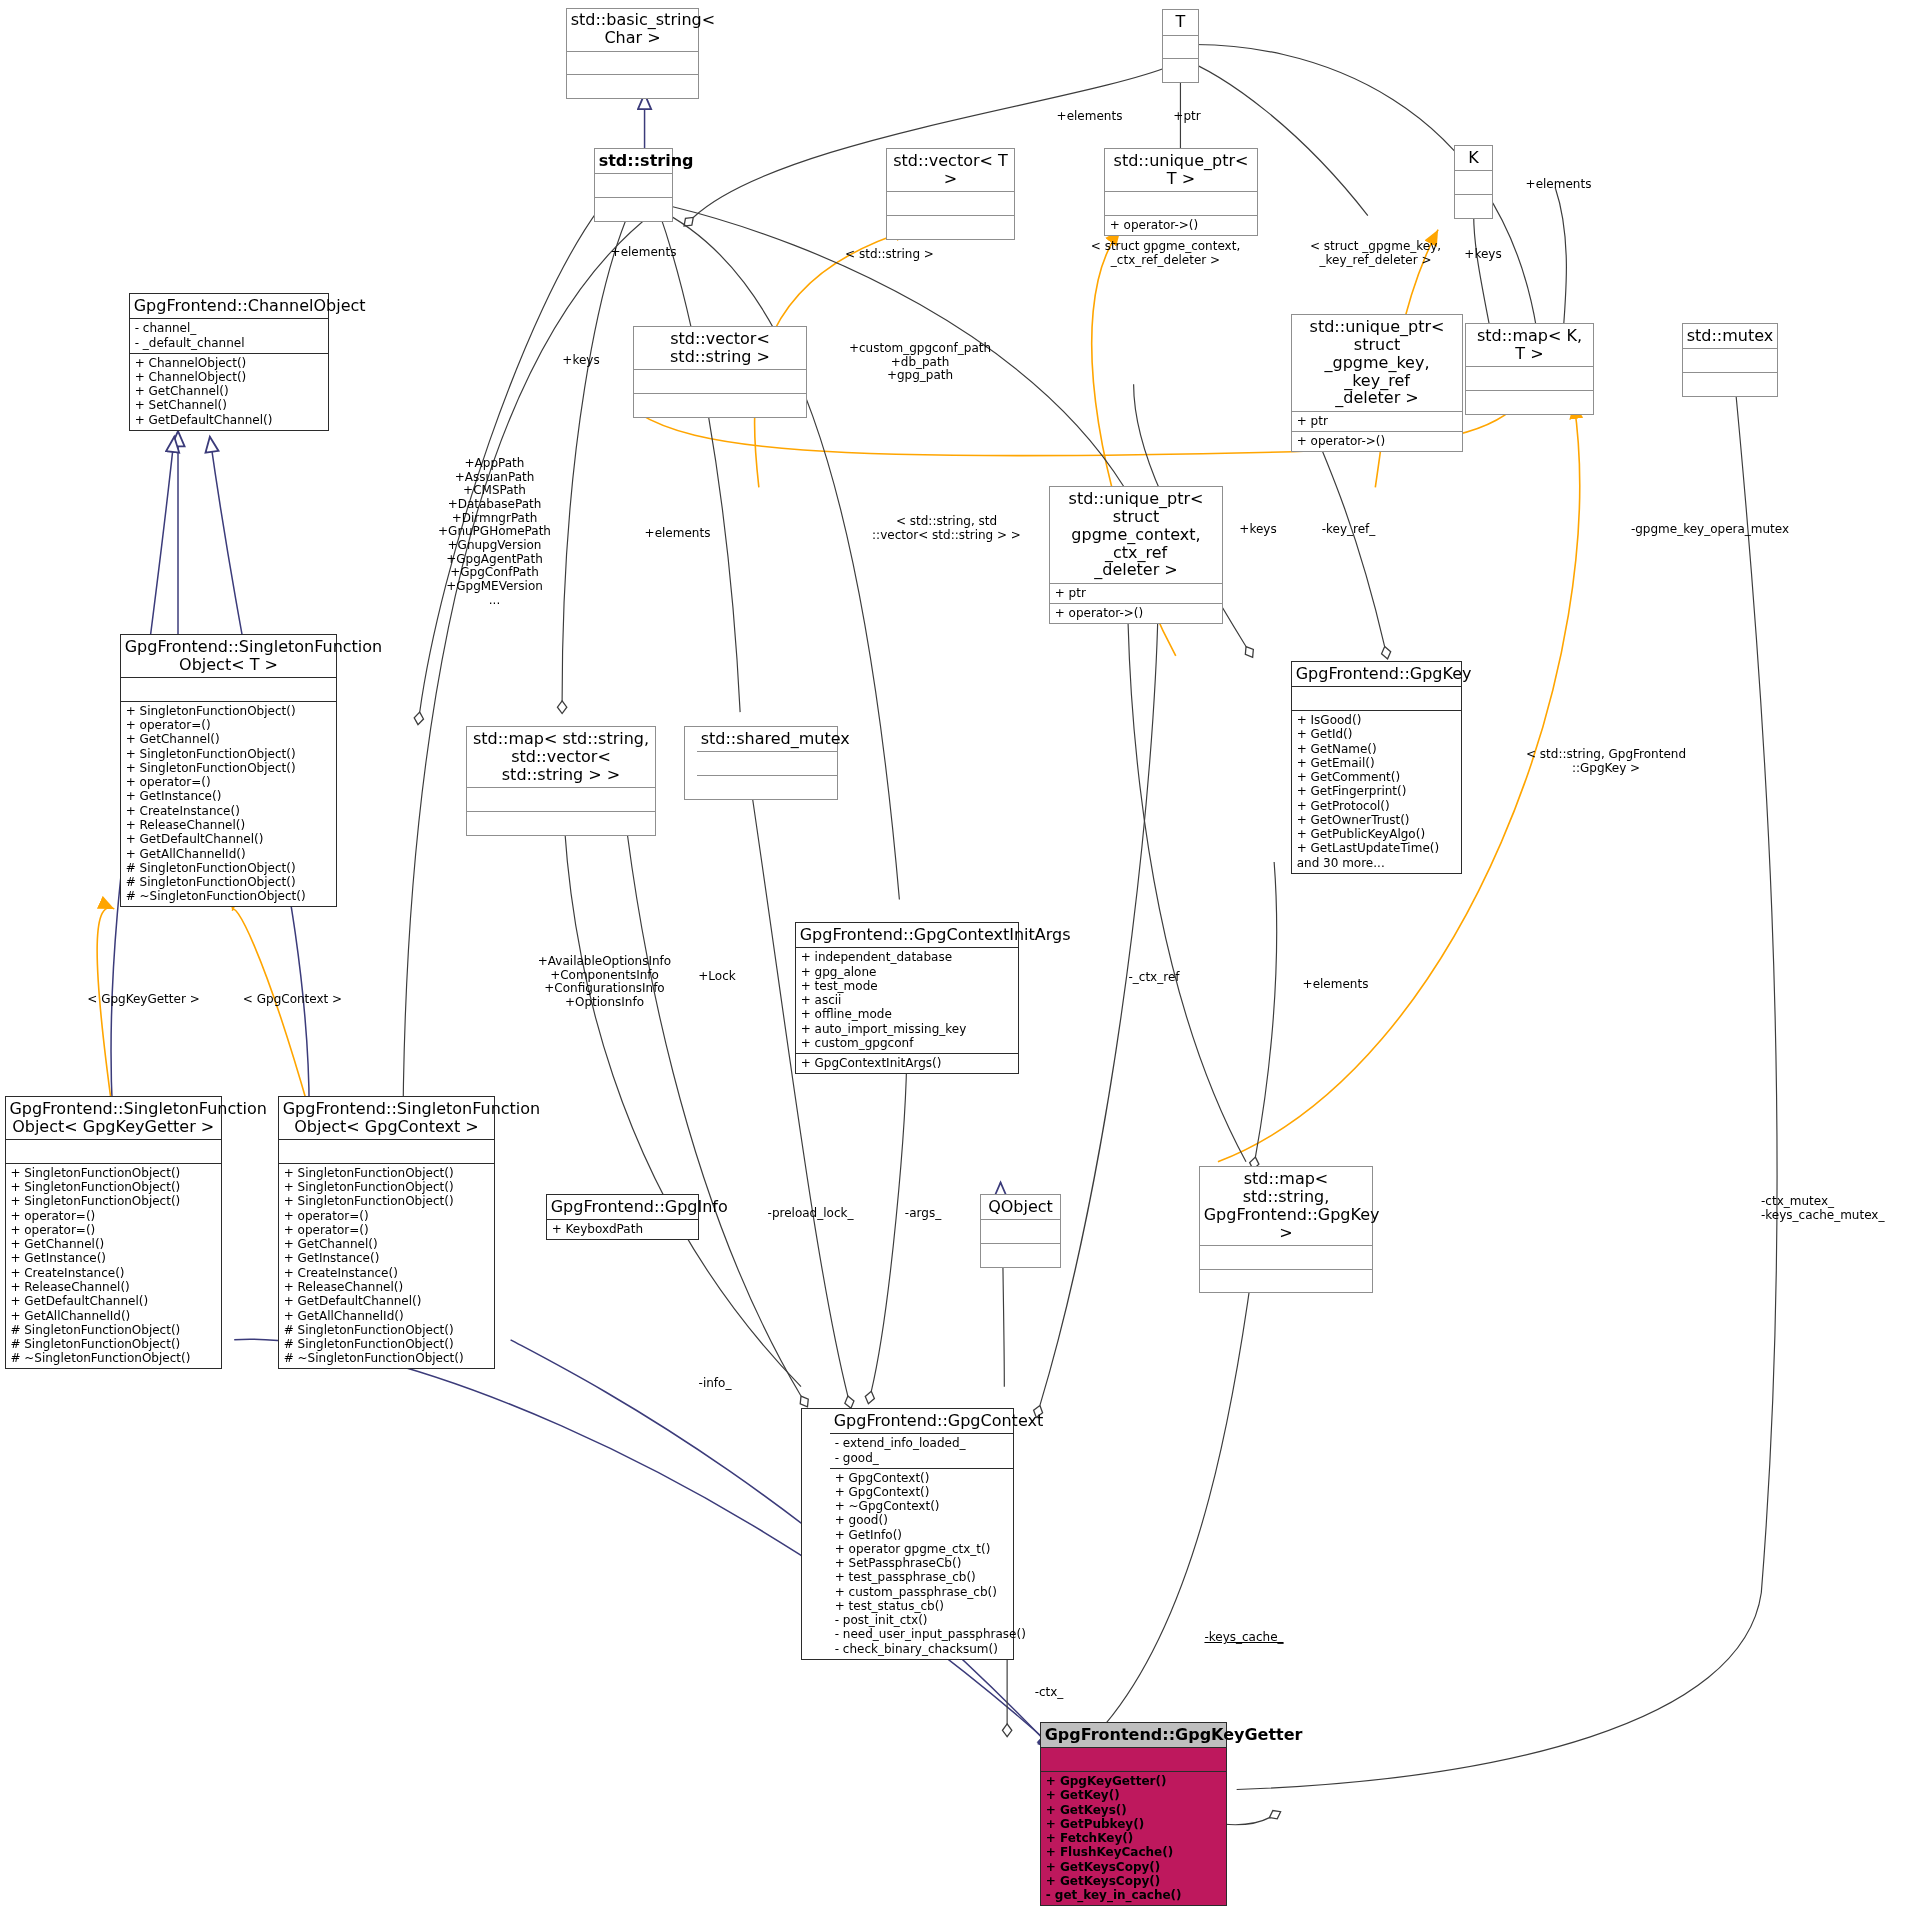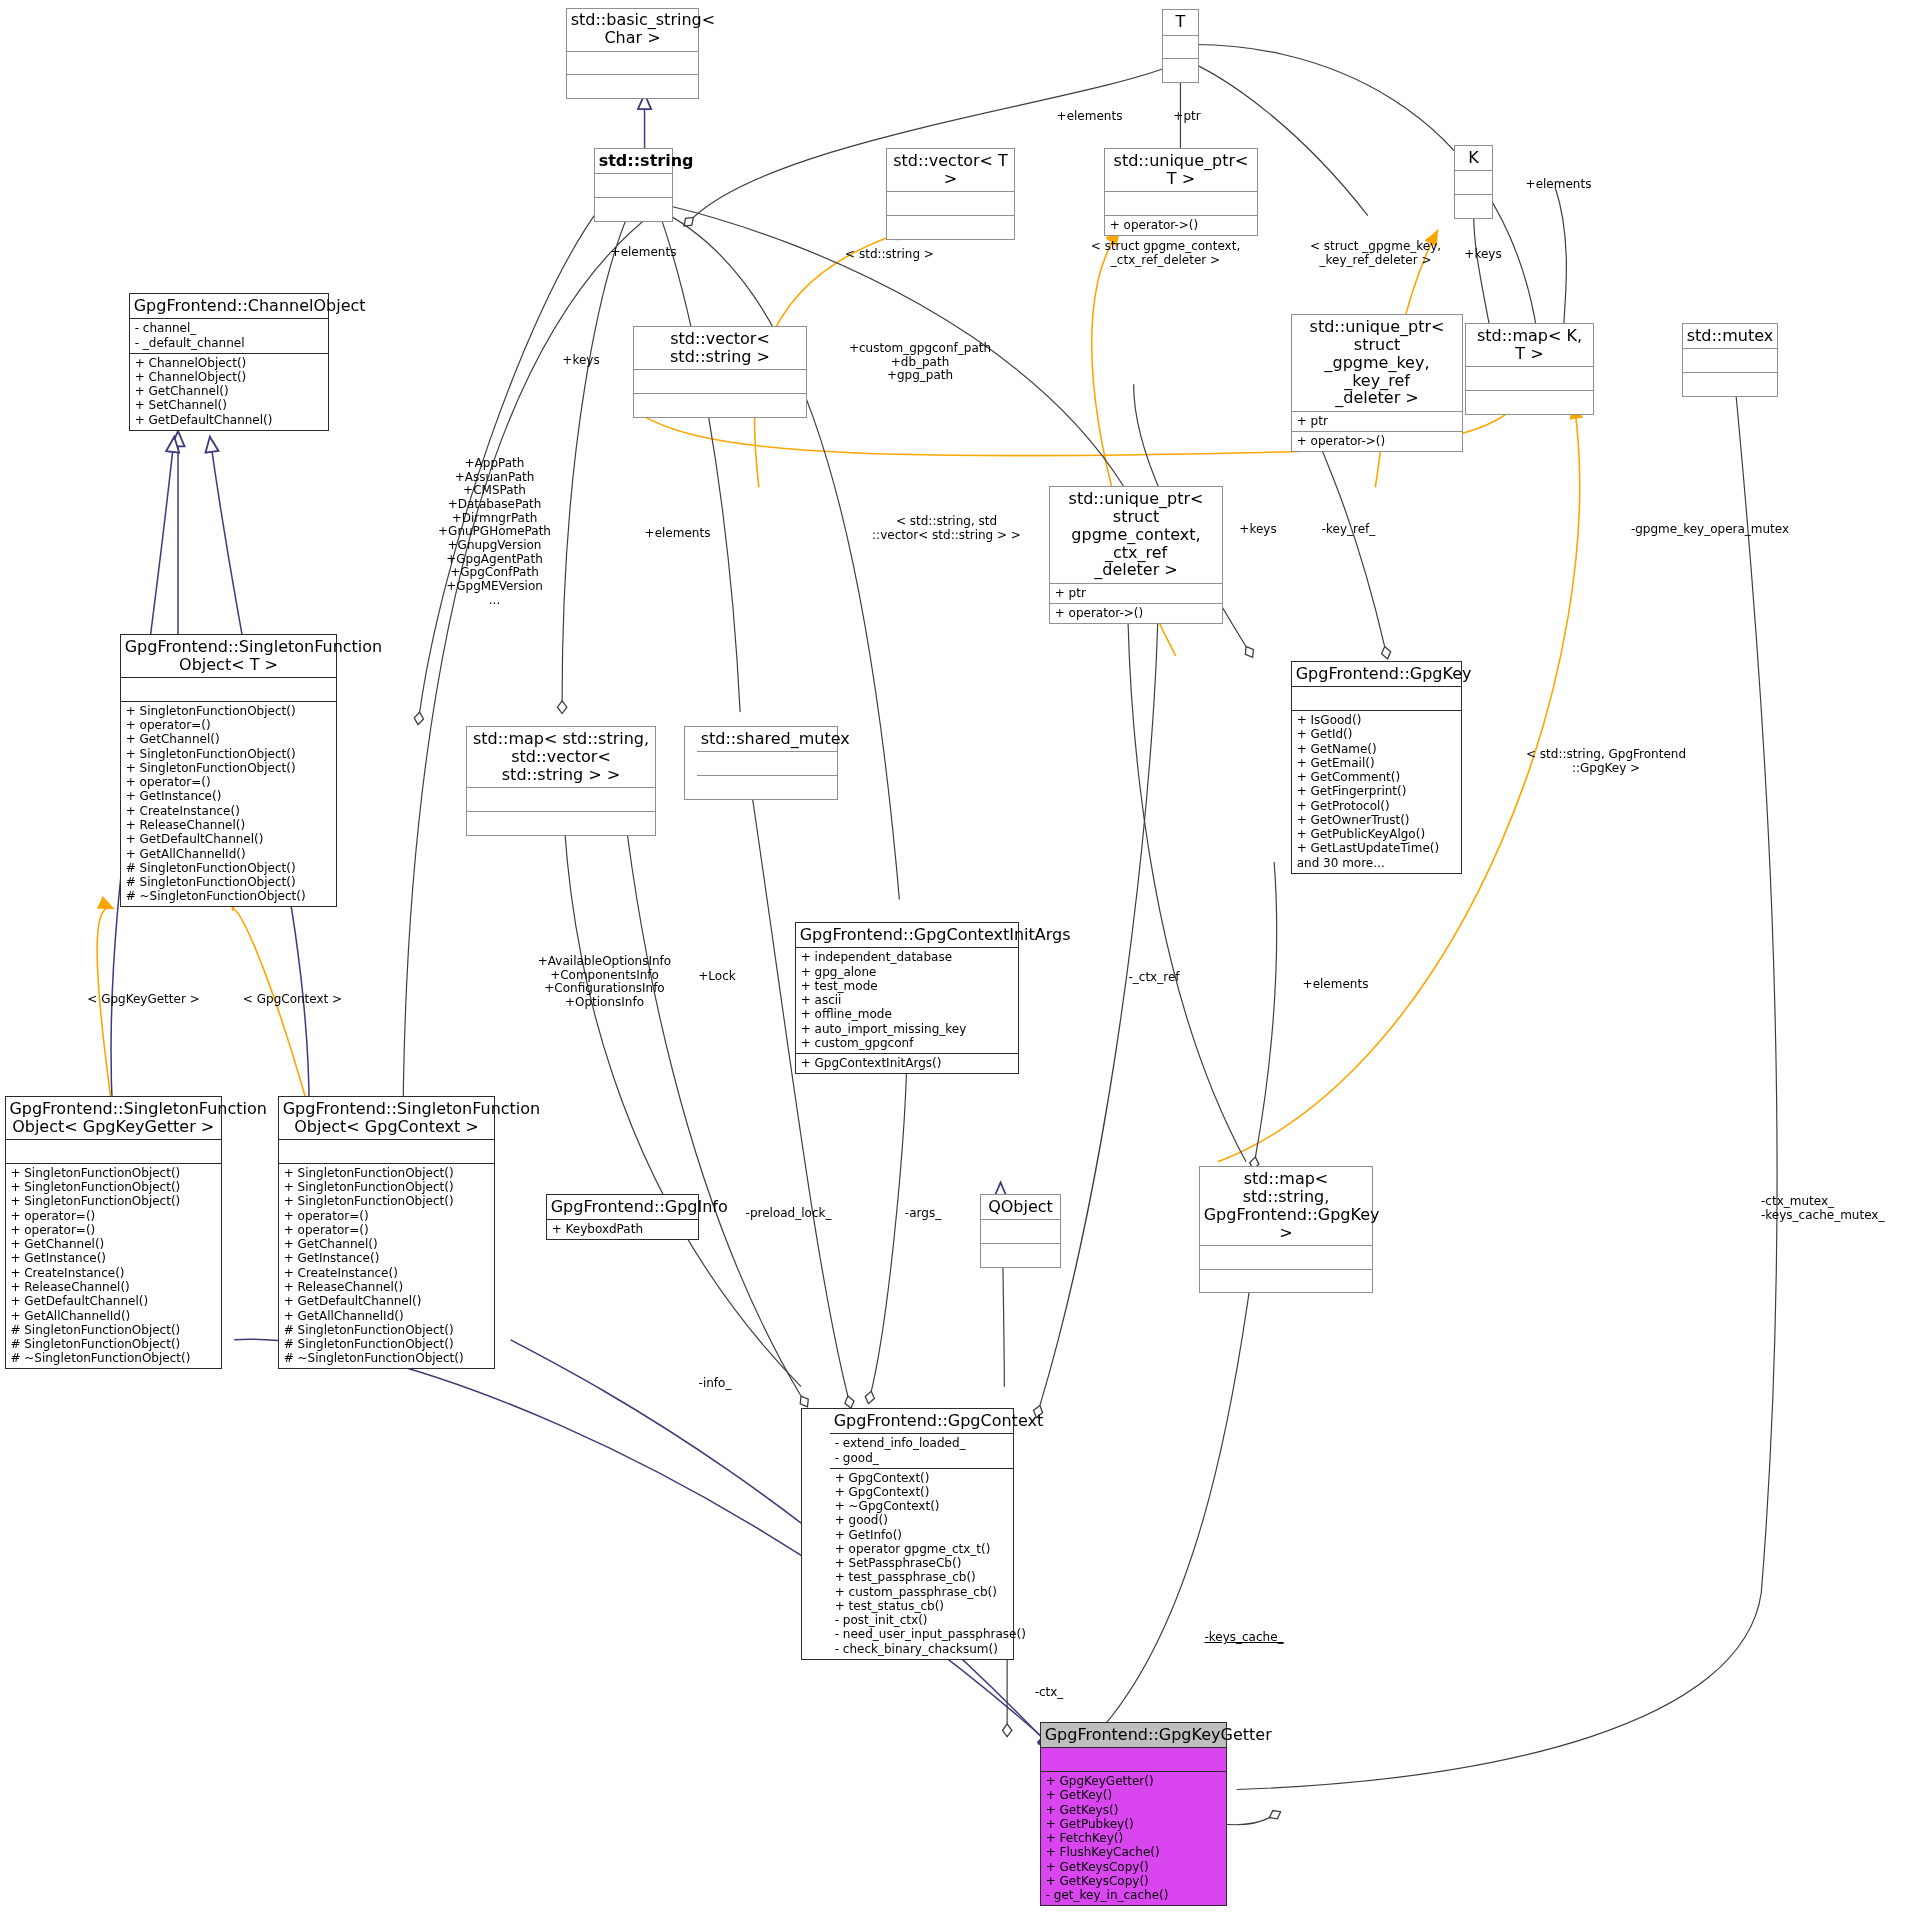--- a/index.html
+++ b/index.html
@@ -4,21 +4,21 @@
 <style>
   html,body{margin:0;padding:0;background:#ffffff;}
   body{width:1929px;height:1918px;position:relative;
        font-family:"DejaVu Sans","Liberation Sans",sans-serif;
        -webkit-font-smoothing:antialiased;}
   #canvas{position:absolute;left:0;top:0;width:1929px;height:1918px;}
   svg#edges{position:absolute;left:0;top:0;width:1929px;height:1918px;pointer-events:none;}
 
   .node{position:absolute;border:0.9px solid #8f8f8f;background:#ffffff;box-sizing:border-box;}
   .node.dark{border:0.9px solid #2b2b2b;}
-  .node.sel{background:#d946ef;border:0.9px solid #2b2b2b;}
+  .node.sel{background:#be185d;border:0.9px solid #2b2b2b;font-weight:bold;}
   .node .title{
       text-align:center;padding:2.8px 3.7px 3.7px 3.7px;font-size:16px;color:#000;line-height:1.12;
       border-bottom:0.9px solid #8f8f8f;}
   .node.dark .title{border-bottom:0.9px solid #2b2b2b;}
   .node.sel .title{border-bottom:0.9px solid #2b2b2b;background:#bfbfbf;}
   .node .attrs,.node .ops{padding:1.9px 4.7px 2.8px 4.7px;font-size:12px;color:#000;line-height:1.19;min-height:13px;}
   .node .attrs{border-bottom:0.9px solid #8f8f8f;}
   .node.dark .attrs{border-bottom:0.9px solid #2b2b2b;}
   .node.sel .attrs{border-bottom:0.9px solid #2b2b2b;}
   .node .attrs .row,.node .ops .row{white-space:nowrap;}
@@ -462,21 +462,21 @@
 ::GpgKey &gt;</div>
 <div class="elabel c" style="left:1284px;top:978px;width:103px;">+elements</div>
 <div class="elabel c" style="left:520px;top:955px;width:169px;white-space:pre-line;">+AvailableOptionsInfo
 +ComponentsInfo
 +ConfigurationsInfo
 +OptionsInfo</div>
 <div class="elabel c" style="left:684px;top:970px;width:66px;">+Lock</div>
 <div class="elabel c" style="left:1107px;top:971px;width:94px;">-_ctx_ref</div>
 <div class="elabel c" style="left:52px;top:993px;width:183px;">&lt; GpgKeyGetter &gt;</div>
 <div class="elabel c" style="left:201px;top:993px;width:183px;">&lt; GpgContext &gt;</div>
-<div class="elabel c" style="left:723px;top:1207px;width:131px;text-align:center;">-preload_lock_</div>
+<div class="elabel c" style="left:745px;top:1207px;width:131px;text-align:center;">-preload_lock_</div>
 <div class="elabel c" style="left:881px;top:1207px;width:84px;"></div>
 <div class="elabel c" style="left:881px;top:1207px;width:84px;">-args_</div>
 <div class="elabel c" style="left:673px;top:1377px;width:84px;">-info_</div>
 <div class="elabel c" style="left:1176px;top:1631px;width:136px;text-decoration:underline;">-keys_cache_</div>
 <div class="elabel c" style="left:1016px;top:1686px;width:66px;">-ctx_</div>
 <div class="elabel c" style="left:1761px;top:1195px;width:169px;white-space:pre-line;text-align:left;">-ctx_mutex_
 -keys_cache_mutex_</div>
 
 </div>
 

